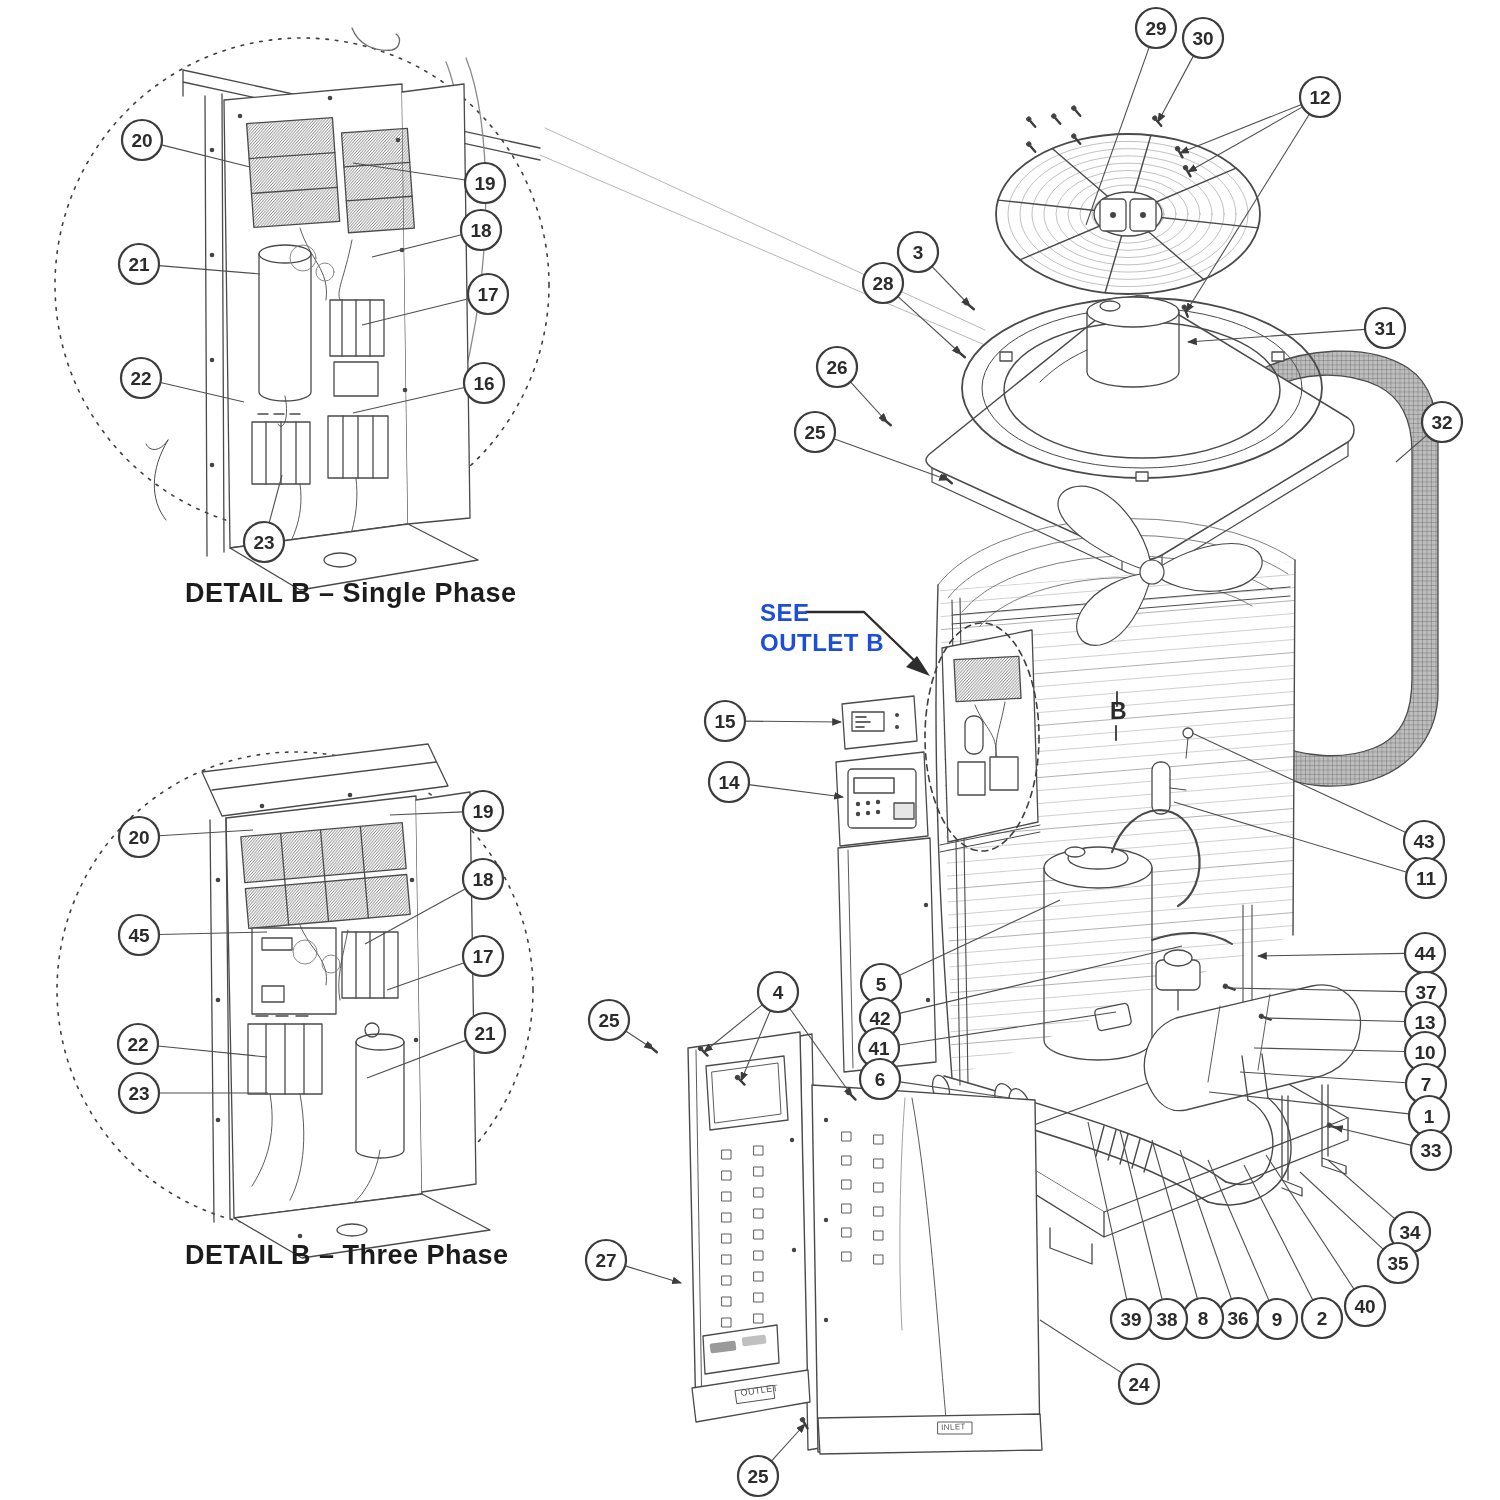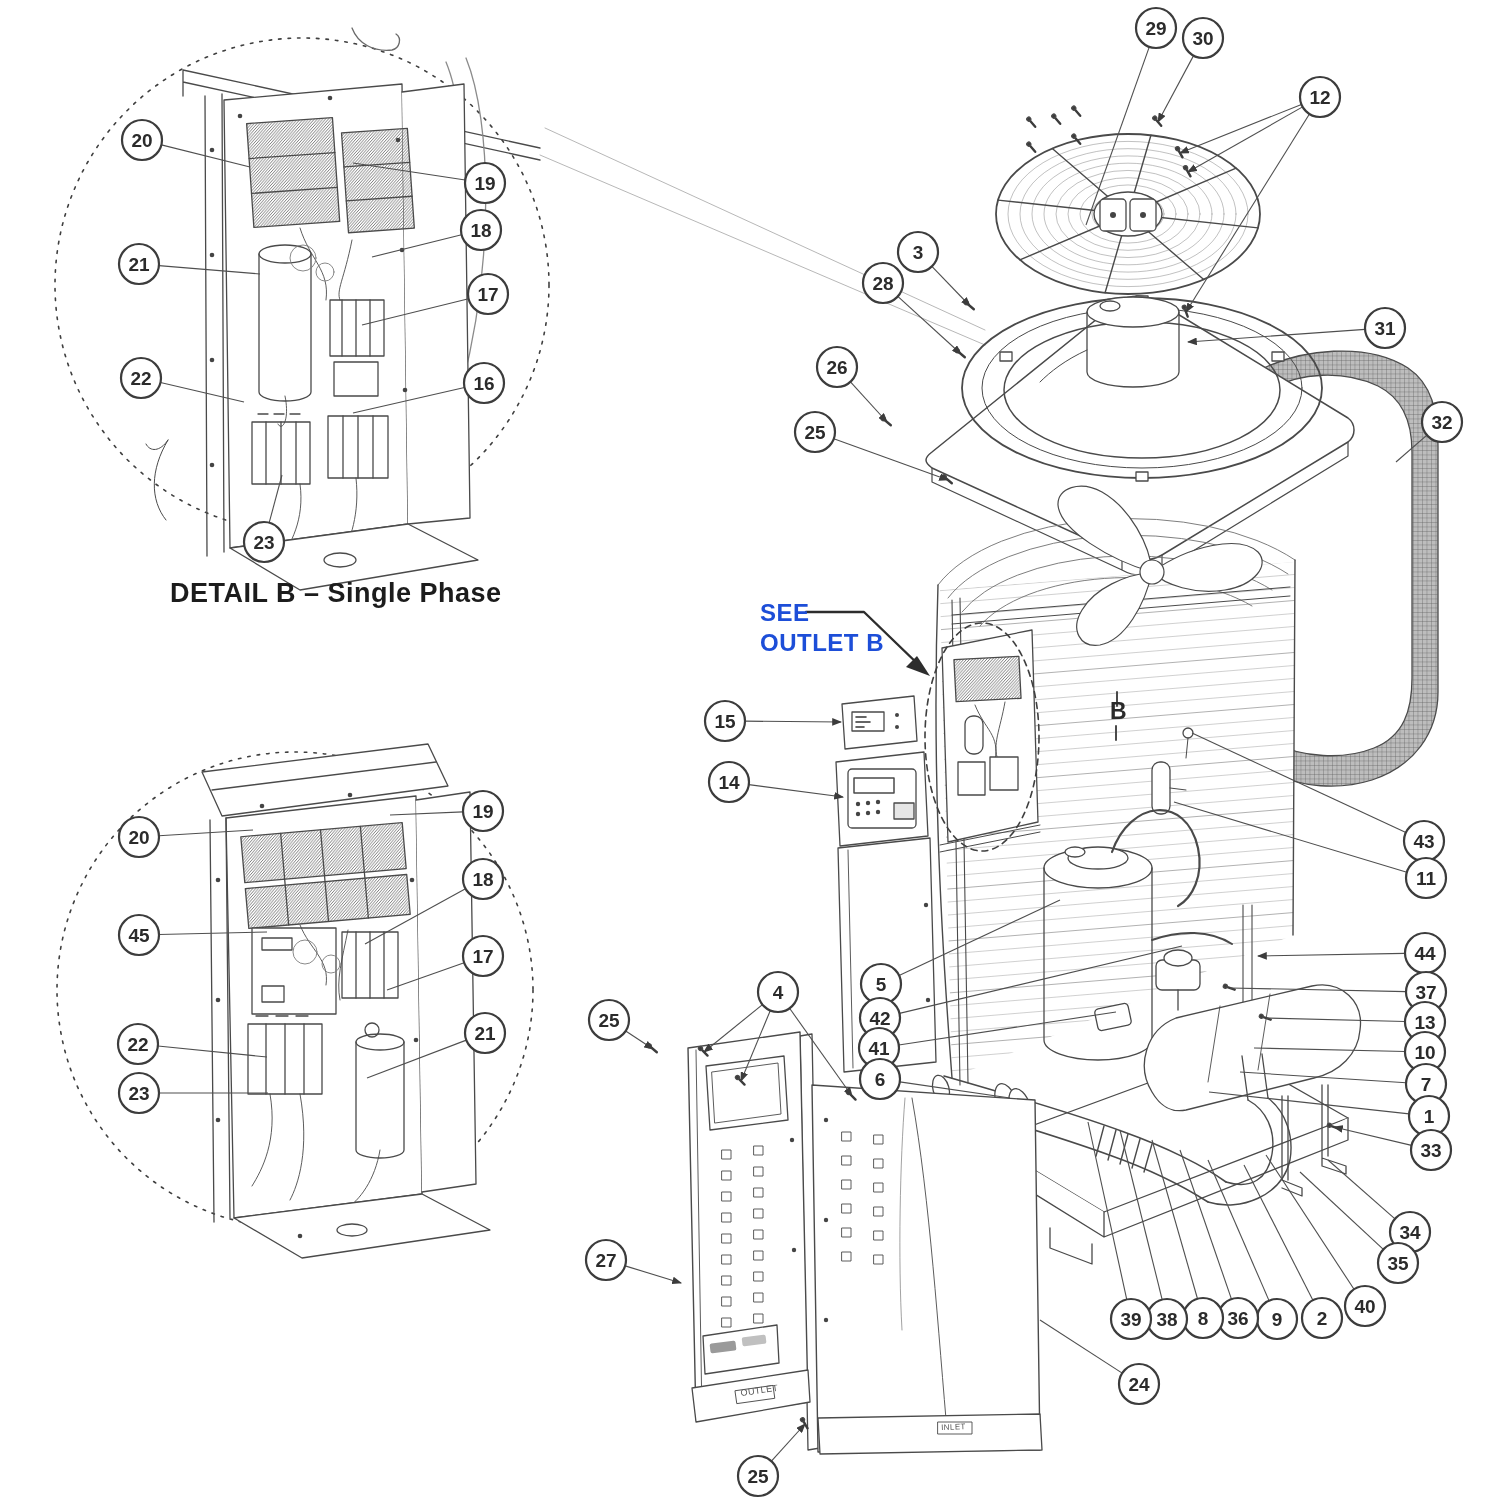--- a/index.html
+++ b/index.html
@@ -1,19 +1,19 @@
 <!DOCTYPE html>
 <html><head>
 <meta charset="utf-8">
 <style>
   html,body{margin:0;padding:0;background:#fff;}
   #stage{position:relative;width:1500px;height:1500px;background:#fff;overflow:hidden;
          font-family:"Liberation Sans",sans-serif;}
   #stage svg{position:absolute;left:0;top:0;}
-  .caption{position:absolute;font-weight:bold;color:#1c1c1c;font-size:27px;letter-spacing:.5px;white-space:nowrap;}
+  .caption{position:absolute;font-weight:bold;color:#1c1c1c;font-size:27px;letter-spacing:.5px;white-space:nowrap;margin-left:15px;}
   .seedetail{position:absolute;font-weight:bold;color:#1d4ed8;font-size:24px;line-height:1.25;letter-spacing:.5px;}
   .bmark{position:absolute;font-weight:bold;color:#2a2a2a;font-size:23px;}
   .tinylabel{position:absolute;font-size:9px;color:#555;letter-spacing:.4px;transform-origin:left top;}
 </style>
 </head>
 <body>
 
 <div id="stage">
 
 <svg id="fig" viewBox="0 0 1500 1500" width="1500" height="1500">
@@ -732,20 +732,21 @@
         </g>
         <g>
           <line x1="899.7897529075952" y1="1081.8923485018793" x2="1010" y2="1098" stroke="#4f4f4f" stroke-width="1.1"></line>
           <circle cx="880" cy="1079" r="20" fill="#ffffff" stroke="#3c3c3c" stroke-width="2.2"></circle>
           <text x="880" y="1079" dy="0.36em" text-anchor="middle" font-size="19px" font-weight="700" fill="#2b2b2b" font-family="&quot;Liberation Sans&quot;, sans-serif">6</text>
         </g>
       </g>
 </svg>
 
 <div class="caption" style="left:170px;top:578px;">DETAIL B – Single Phase</div>
+<div class="caption" style="left:170px;top:1240px;">DETAIL B – Three Phase</div>
 <div class="seedetail" style="left:760px;top:598px;">
   <div>SEE</div>
   <div>OUTLET B</div>
 </div>
 <div class="bmark" style="left:1110px;top:698px;">B</div>
 <div class="tinylabel" style="left:740px;top:1388px;transform:rotate(-8deg);">OUTLET</div>
 <div class="tinylabel" style="left:941px;top:1423px;font-size:8px;transform:rotate(-2deg);">INLET</div>
 
 </div>
 

